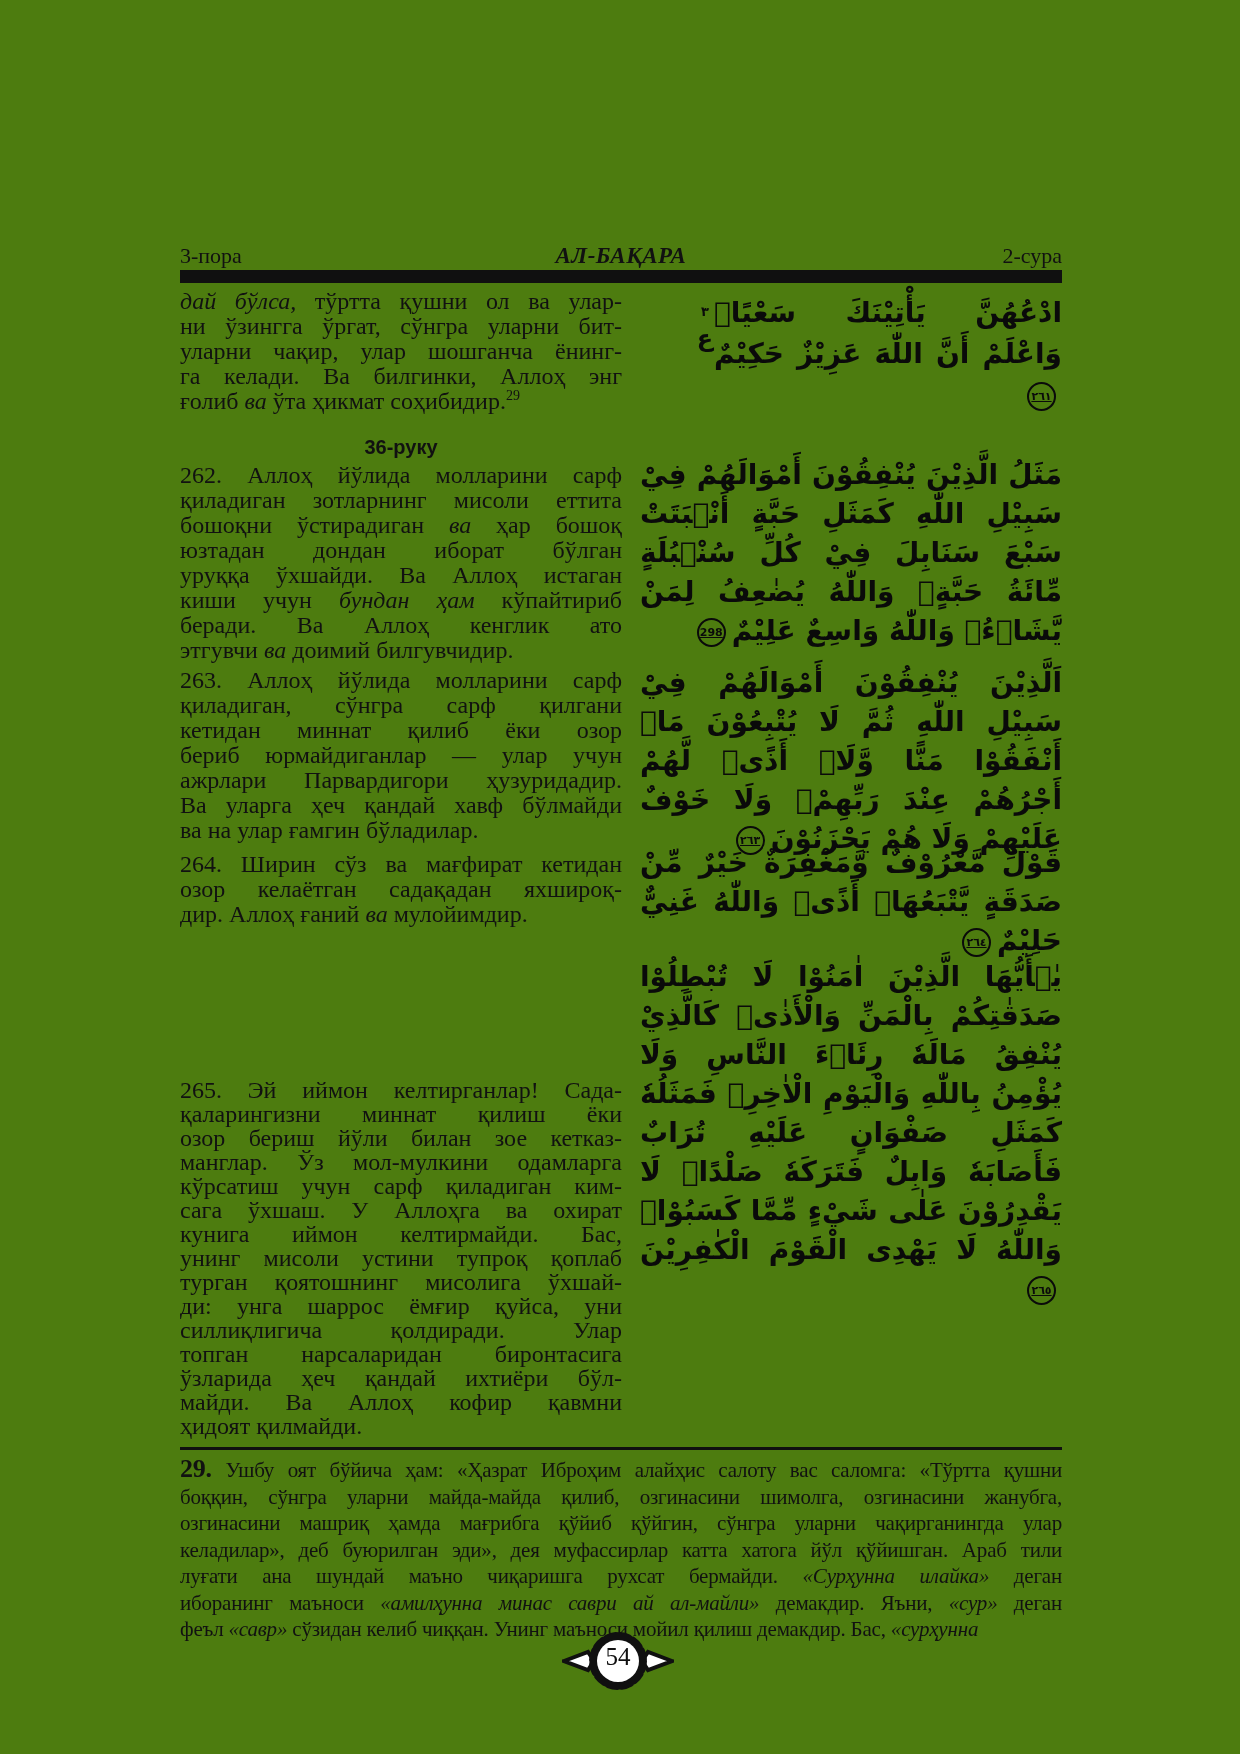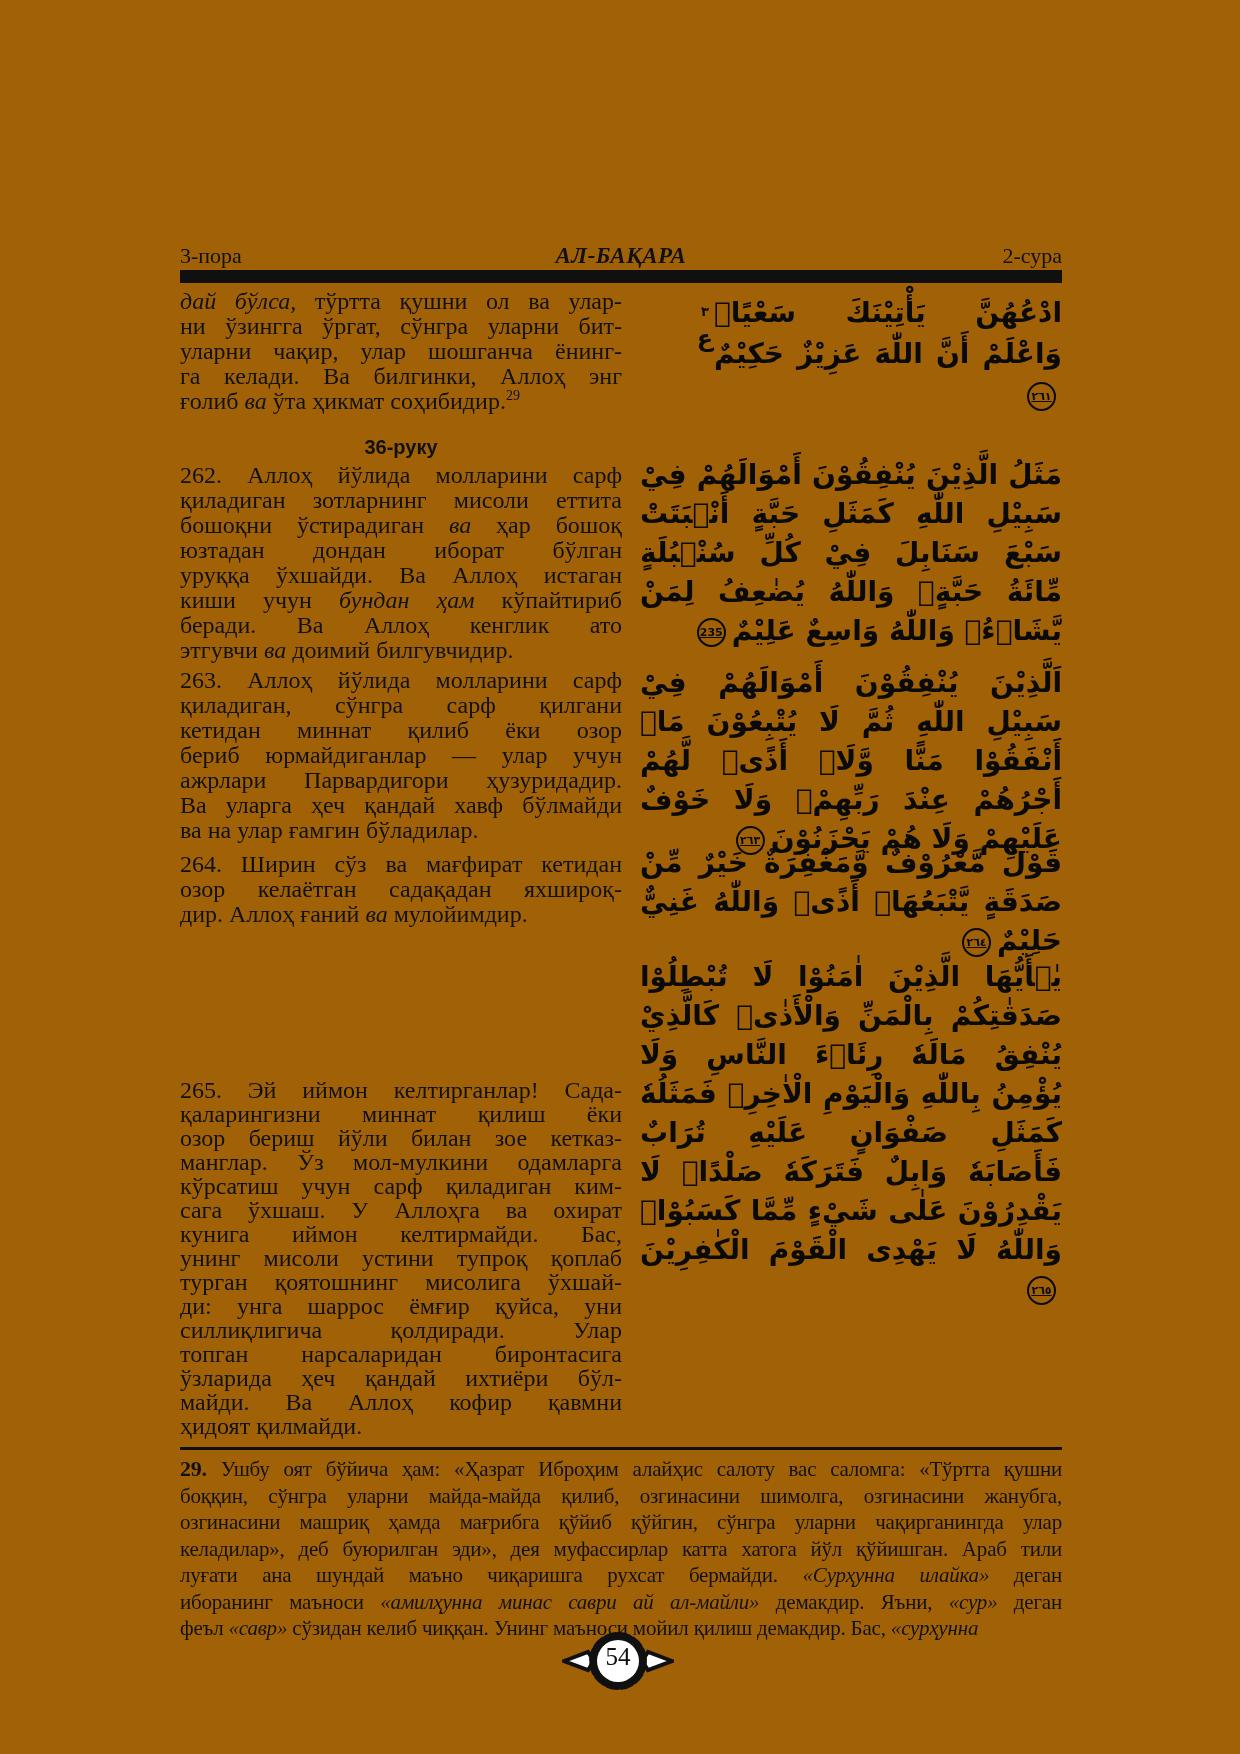--- a/index.html
+++ b/index.html
@@ -1,18 +1,18 @@
 <!DOCTYPE html>
 <html><head>
 <meta charset="utf-8">
 <style>
   html,body{margin:0;padding:0;background:#888;}
   .page{
     position:relative;width:1240px;height:1754px;margin:0 auto;
-    background:#a16207;color:#111;
+    background:#4d7c0f;color:#111;
     font-family:"Liberation Serif", serif;
     overflow:hidden;
   }
   
   .hdr{position:absolute;left:180px;top:243px;width:882px;height:26px;}
   .hdr .h-left{position:absolute;left:0;top:0;font-size:22px;}
   .hdr .h-center{position:absolute;left:0;right:0;text-align:center;top:0;font-size:23px;font-weight:bold;letter-spacing:.5px;font-style:italic;}
   .hdr .h-right{position:absolute;right:0;top:0;font-size:22px;}
   .hdr-rule{position:absolute;left:180px;top:270px;width:882px;height:13px;background:#101010;}
   
@@ -52,21 +52,21 @@
     font-family:"DejaVu Sans",sans-serif;font-weight:bold;font-size:24px;
     color:#0a0a0a;text-align:center;line-height:26px;
   }
   .ruku-marker .rm-top{font-size:13px;display:block;}
   
   .foot-rule{position:absolute;left:180px;top:1447px;width:882px;height:3px;background:#101010;}
   .footnote{
     position:absolute;left:180px;top:1456px;width:882px;
     font-size:21px;line-height:26.5px;letter-spacing:-0.2px;
   }
-  .footnote .tline b{font-size:22px;}
+  .footnote .tline b{font-size:26px;}
   
   .medallion{position:absolute;left:562px;top:1626px;width:112px;height:70px;}
   .medallion svg{position:absolute;left:0;top:0;}
   .page-num{
     position:absolute;left:0;top:17px;width:112px;text-align:center;
     font-size:25px;color:#111;
   }
 </style>
 </head>
 <body>
@@ -138,21 +138,21 @@
   <div class="ruku-marker">
     <span class="rm-top">٣</span>
     <span>ع</span>
   </div>
 
   <div class="averse" id="v261">
     <span>ادْعُهُنَّ يَأْتِيْنَكَ سَعْيًاۚ وَاعْلَمْ أَنَّ اللّٰهَ عَزِيْزٌ حَكِيْمٌ</span><span class="ayah-circle">٢٦١</span>
   </div>
 
   <div class="averse" id="v262">
-    <span>مَثَلُ الَّذِيْنَ يُنْفِقُوْنَ أَمْوَالَهُمْ فِيْ سَبِيْلِ اللّٰهِ كَمَثَلِ حَبَّةٍ أَنْۢبَتَتْ سَبْعَ سَنَابِلَ فِيْ كُلِّ سُنْۢبُلَةٍ مِّائَةُ حَبَّةٍۗ وَاللّٰهُ يُضٰعِفُ لِمَنْ يَّشَاۤءُۗ وَاللّٰهُ وَاسِعٌ عَلِيْمٌ</span><span class="ayah-circle">235</span>
+    <span>مَثَلُ الَّذِيْنَ يُنْفِقُوْنَ أَمْوَالَهُمْ فِيْ سَبِيْلِ اللّٰهِ كَمَثَلِ حَبَّةٍ أَنْۢبَتَتْ سَبْعَ سَنَابِلَ فِيْ كُلِّ سُنْۢبُلَةٍ مِّائَةُ حَبَّةٍۗ وَاللّٰهُ يُضٰعِفُ لِمَنْ يَّشَاۤءُۗ وَاللّٰهُ وَاسِعٌ عَلِيْمٌ</span><span class="ayah-circle">298</span>
   </div>
 
   <div class="averse" id="v263">
     <span>اَلَّذِيْنَ يُنْفِقُوْنَ أَمْوَالَهُمْ فِيْ سَبِيْلِ اللّٰهِ ثُمَّ لَا يُتْبِعُوْنَ مَاۤ أَنْفَقُوْا مَنًّا وَّلَاۤ أَذًىۙ لَّهُمْ أَجْرُهُمْ عِنْدَ رَبِّهِمْۚ وَلَا خَوْفٌ عَلَيْهِمْ وَلَا هُمْ يَحْزَنُوْنَ</span><span class="ayah-circle">٢٦٣</span>
   </div>
 
   <div class="averse" id="v264">
     <span>قَوْلٌ مَّعْرُوْفٌ وَّمَغْفِرَةٌ خَيْرٌ مِّنْ صَدَقَةٍ يَّتْبَعُهَاۤ أَذًىۗ وَاللّٰهُ غَنِيٌّ حَلِيْمٌ</span><span class="ayah-circle">٢٦٤</span>
   </div>
 

